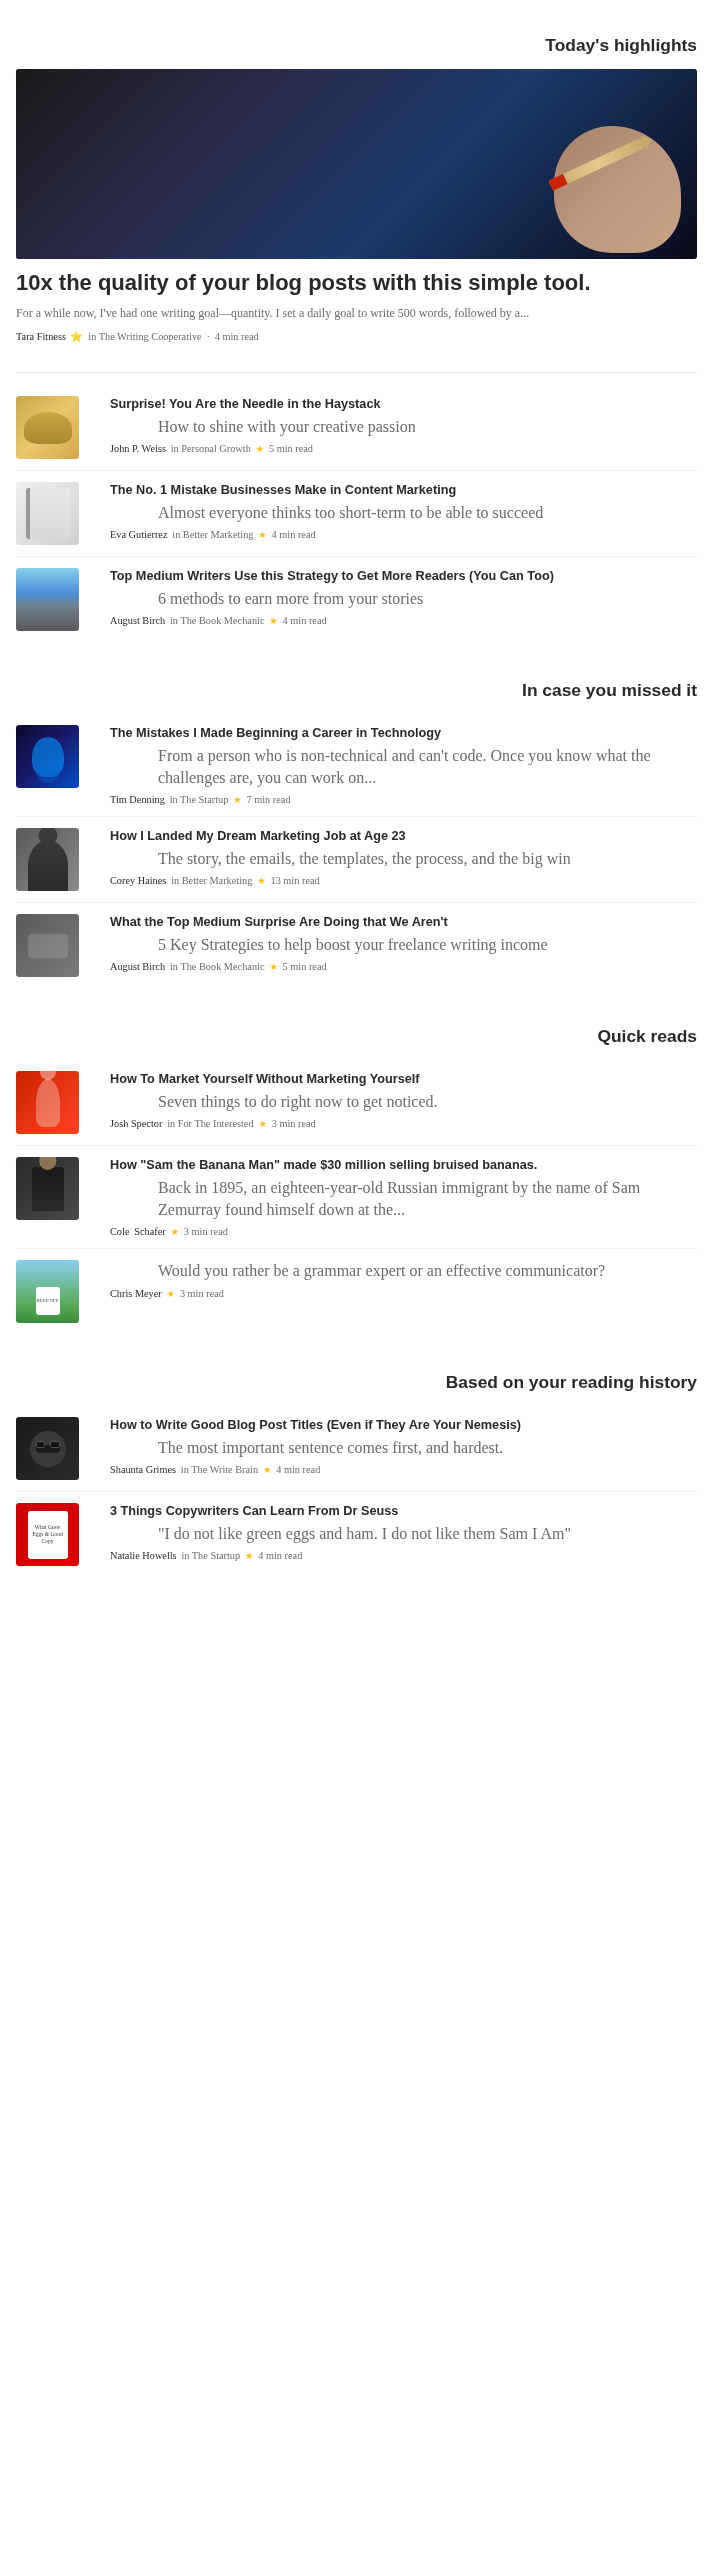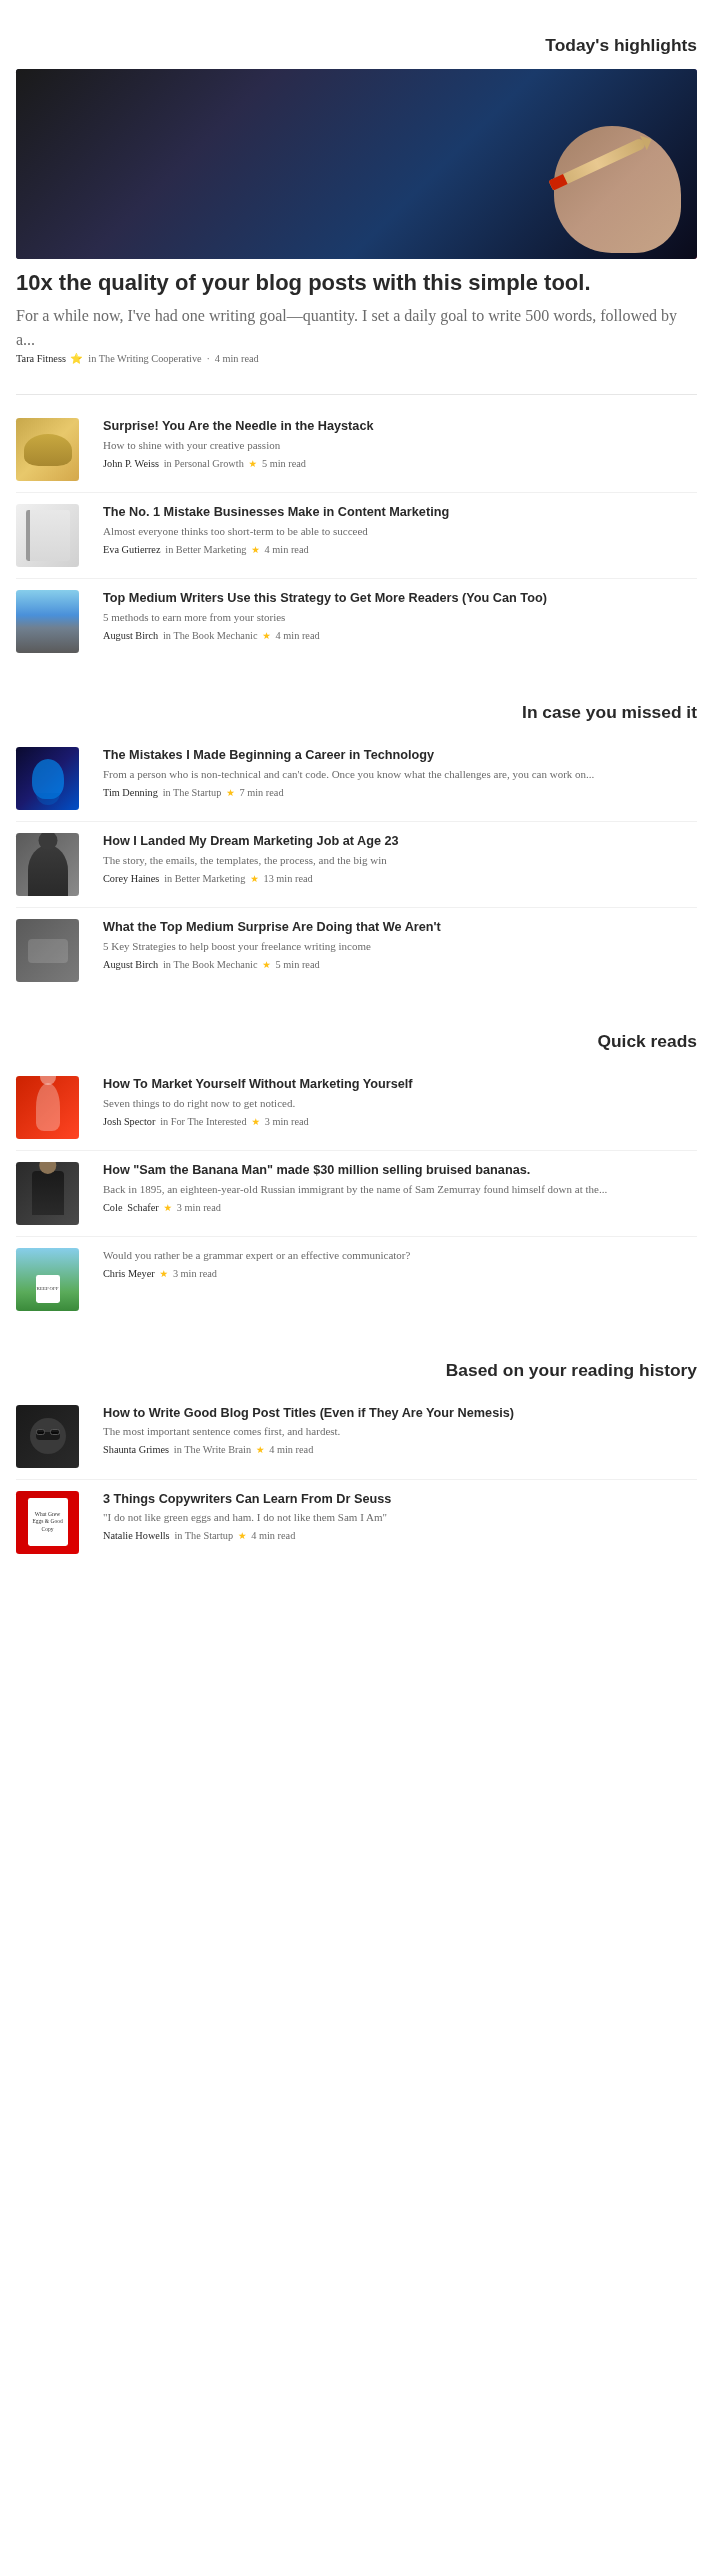--- a/index.html
+++ b/index.html
@@ -44,24 +44,24 @@
 
     .hero-title {
       font-size: 22px;
       font-weight: 800;
       line-height: 1.2;
       color: #292929;
       margin-bottom: 8px;
       font-family: -apple-system, BlinkMacSystemFont, 'Segoe UI', sans-serif;
     }
     .hero-excerpt {
-      font-size: 16px;
+      font-size: 12px;
       color: #6b6b6b;
       line-height: 1.5;
-      margin-bottom: 0;
+      margin-bottom: 8px;
     }
     .article-meta {
       font-size: 10.3px;
       color: #6b6b6b;
       display: flex;
       align-items: center;
       gap: 4.8px;
       flex-wrap: wrap;
     }
     .star-icon {
@@ -79,21 +79,21 @@
       border-top: 0.8px solid #e6e6e6;
       margin: 12.7px 16px;
     }
 
     
     .article-list {
       padding: 0 16px;
     }
     .article-item {
       display: flex;
-      gap: 24px;
+      gap: 31px;
       padding: 11px 0;
       border-bottom: 0.8px solid #f0f0f0;
       align-items: flex-start;
     }
     .article-item:last-child {
       border-bottom: none;
     }
     .article-thumb {
       width: 63px;
       height: 63px;
@@ -106,24 +106,25 @@
     }
     .article-title {
       font-size: 12.7px;
       font-weight: 700;
       color: #292929;
       line-height: 1.3;
       margin-bottom: 3.2px;
       font-family: -apple-system, BlinkMacSystemFont, 'Segoe UI', sans-serif;
     }
     .article-subtitle {
-      font-size: 11px;
+      font-size: 16px;
       color: #6b6b6b;
       line-height: 1.4;
       margin-bottom: 4.8px;
+      margin-left: 48px;
     }
 
     
     .thumb-tech {
       background: linear-gradient(135deg, #0a0a2e 0%, #1a1a6e 50%, #0050c8 100%);
       display: flex;
       align-items: center;
       justify-content: center;
     }
     .tech-icon {
@@ -365,21 +366,21 @@
           <span class="star-icon">★</span>
           <span>4 min read</span>
         </div>
       </div>
     </div>
 
     <div class="article-item">
       <div class="article-thumb thumb-mountain"></div>
       <div class="article-content">
         <div class="article-title">Top Medium Writers Use this Strategy to Get More Readers (You Can Too)</div>
-        <div class="article-subtitle">5 methods to earn more from your stories</div>
+        <div class="article-subtitle">6 methods to earn more from your stories</div>
         <div class="article-meta">
           <span class="author-name">August Birch</span>
           <span>in The Book Mechanic</span>
           <span class="star-icon">★</span>
           <span>4 min read</span>
         </div>
       </div>
     </div>
 
   </div>

